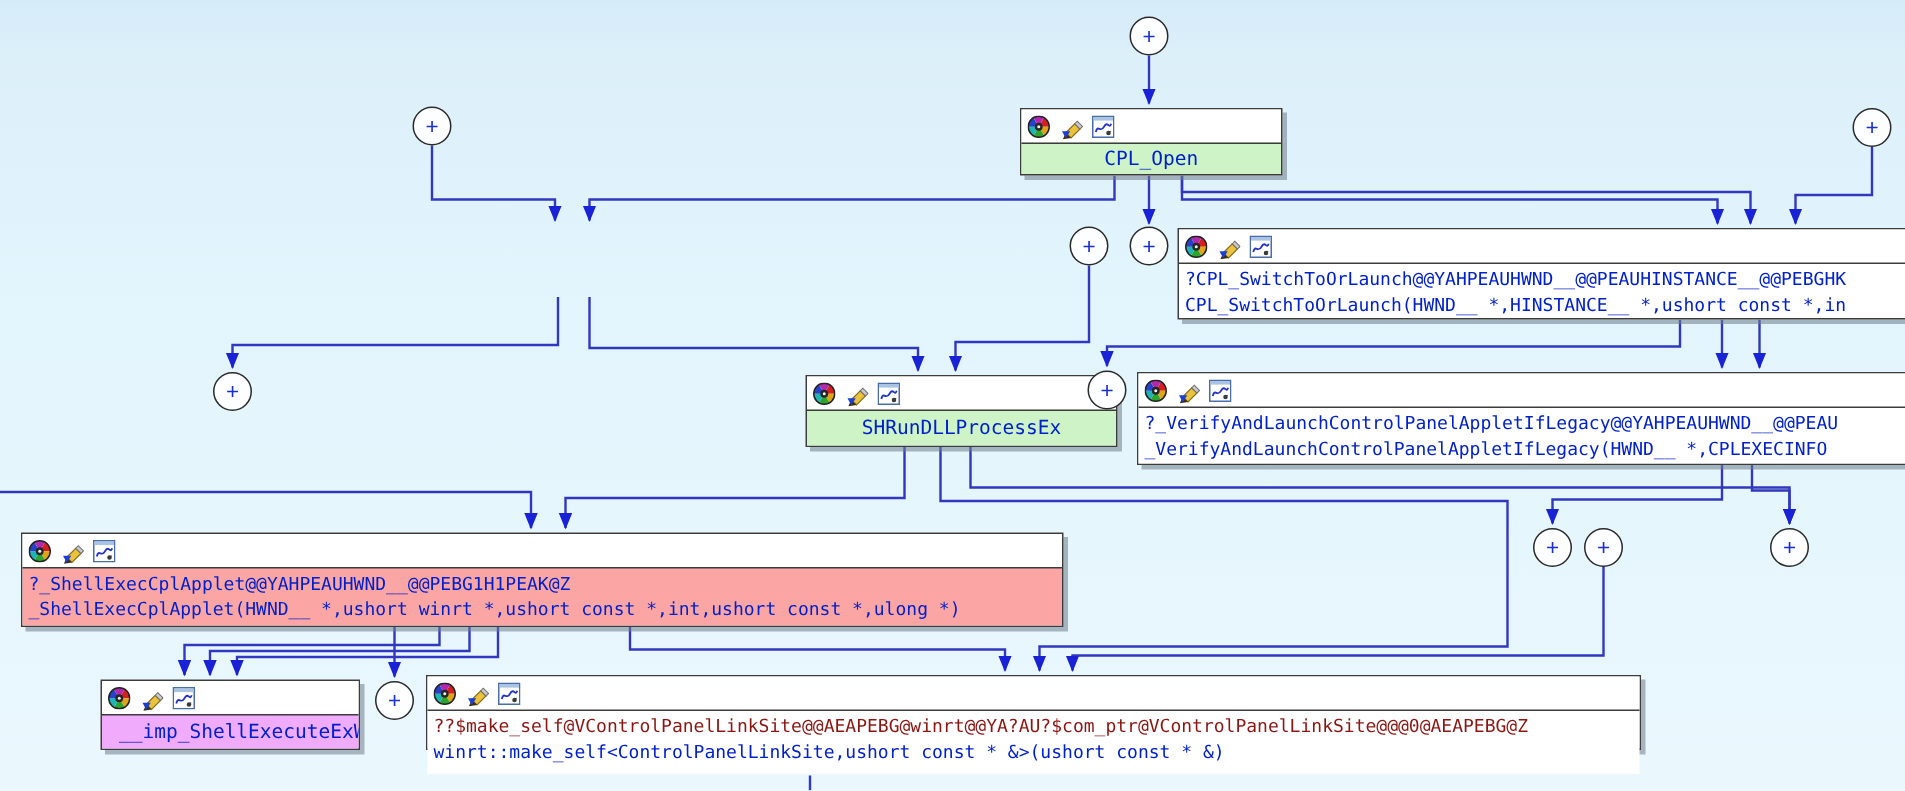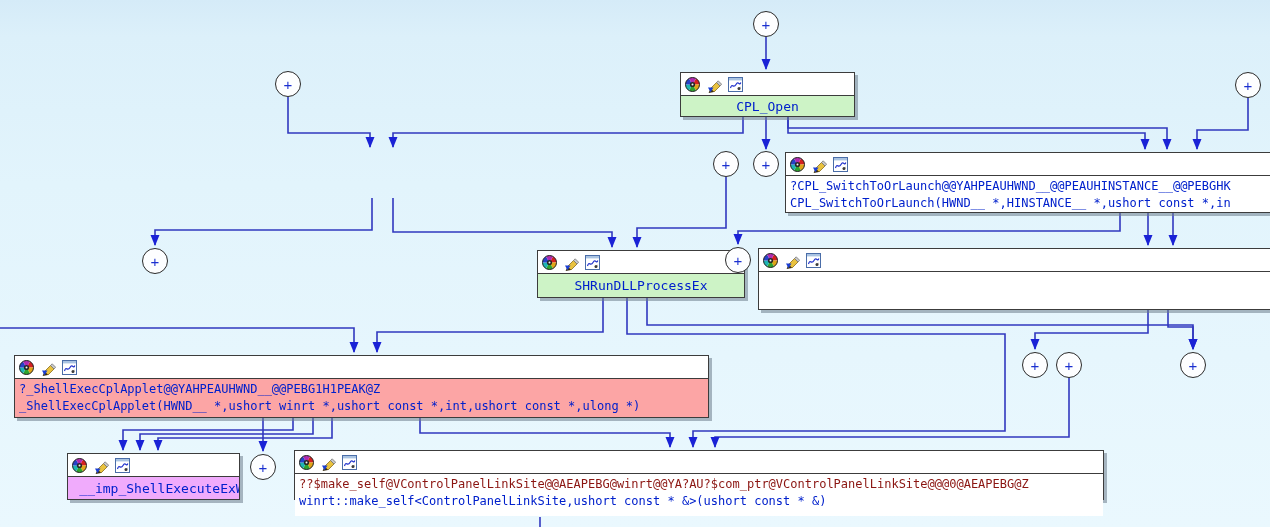--- a/index.html
+++ b/index.html
@@ -159,20 +159,22 @@
           <use href="#ic-wheel"></use>
         </svg>
       <svg width="16" height="16">
           <use href="#ic-pencil"></use>
         </svg>
       <svg width="15" height="15">
           <use href="#ic-chart"></use>
         </svg>
     </div>
     <div class="nbody two fill-white" style="height:38px">
+      <div class="ln">?_VerifyAndLaunchControlPanelAppletIfLegacy@@YAHPEAUHWND__@@PEAU</div>
+      <div class="ln">_VerifyAndLaunchControlPanelAppletIfLegacy(HWND__ *,CPLEXECINFO </div>
     </div>
   </div>
 
   <div class="node" style="left:14px;top:355px;width:695px;height:63px">
     <div class="tbar">
       <svg width="15" height="15">
           <use href="#ic-wheel"></use>
         </svg>
       <svg width="16" height="16">
           <use href="#ic-pencil"></use>
@@ -195,21 +197,21 @@
       <svg width="16" height="16">
           <use href="#ic-pencil"></use>
         </svg>
       <svg width="15" height="15">
           <use href="#ic-chart"></use>
         </svg>
     </div>
     <div class="nbody center fill-magenta" style="height:23px">__imp_ShellExecuteExW</div>
   </div>
 
-  <div class="node" style="left:294px;top:450px;width:810px;height:50px">
+  <div class="node" style="left:284px;top:450px;width:810px;height:50px">
     <div class="tbar">
       <svg width="15" height="15">
           <use href="#ic-wheel"></use>
         </svg>
       <svg width="16" height="16">
           <use href="#ic-pencil"></use>
         </svg>
       <svg width="15" height="15">
           <use href="#ic-chart"></use>
         </svg>

